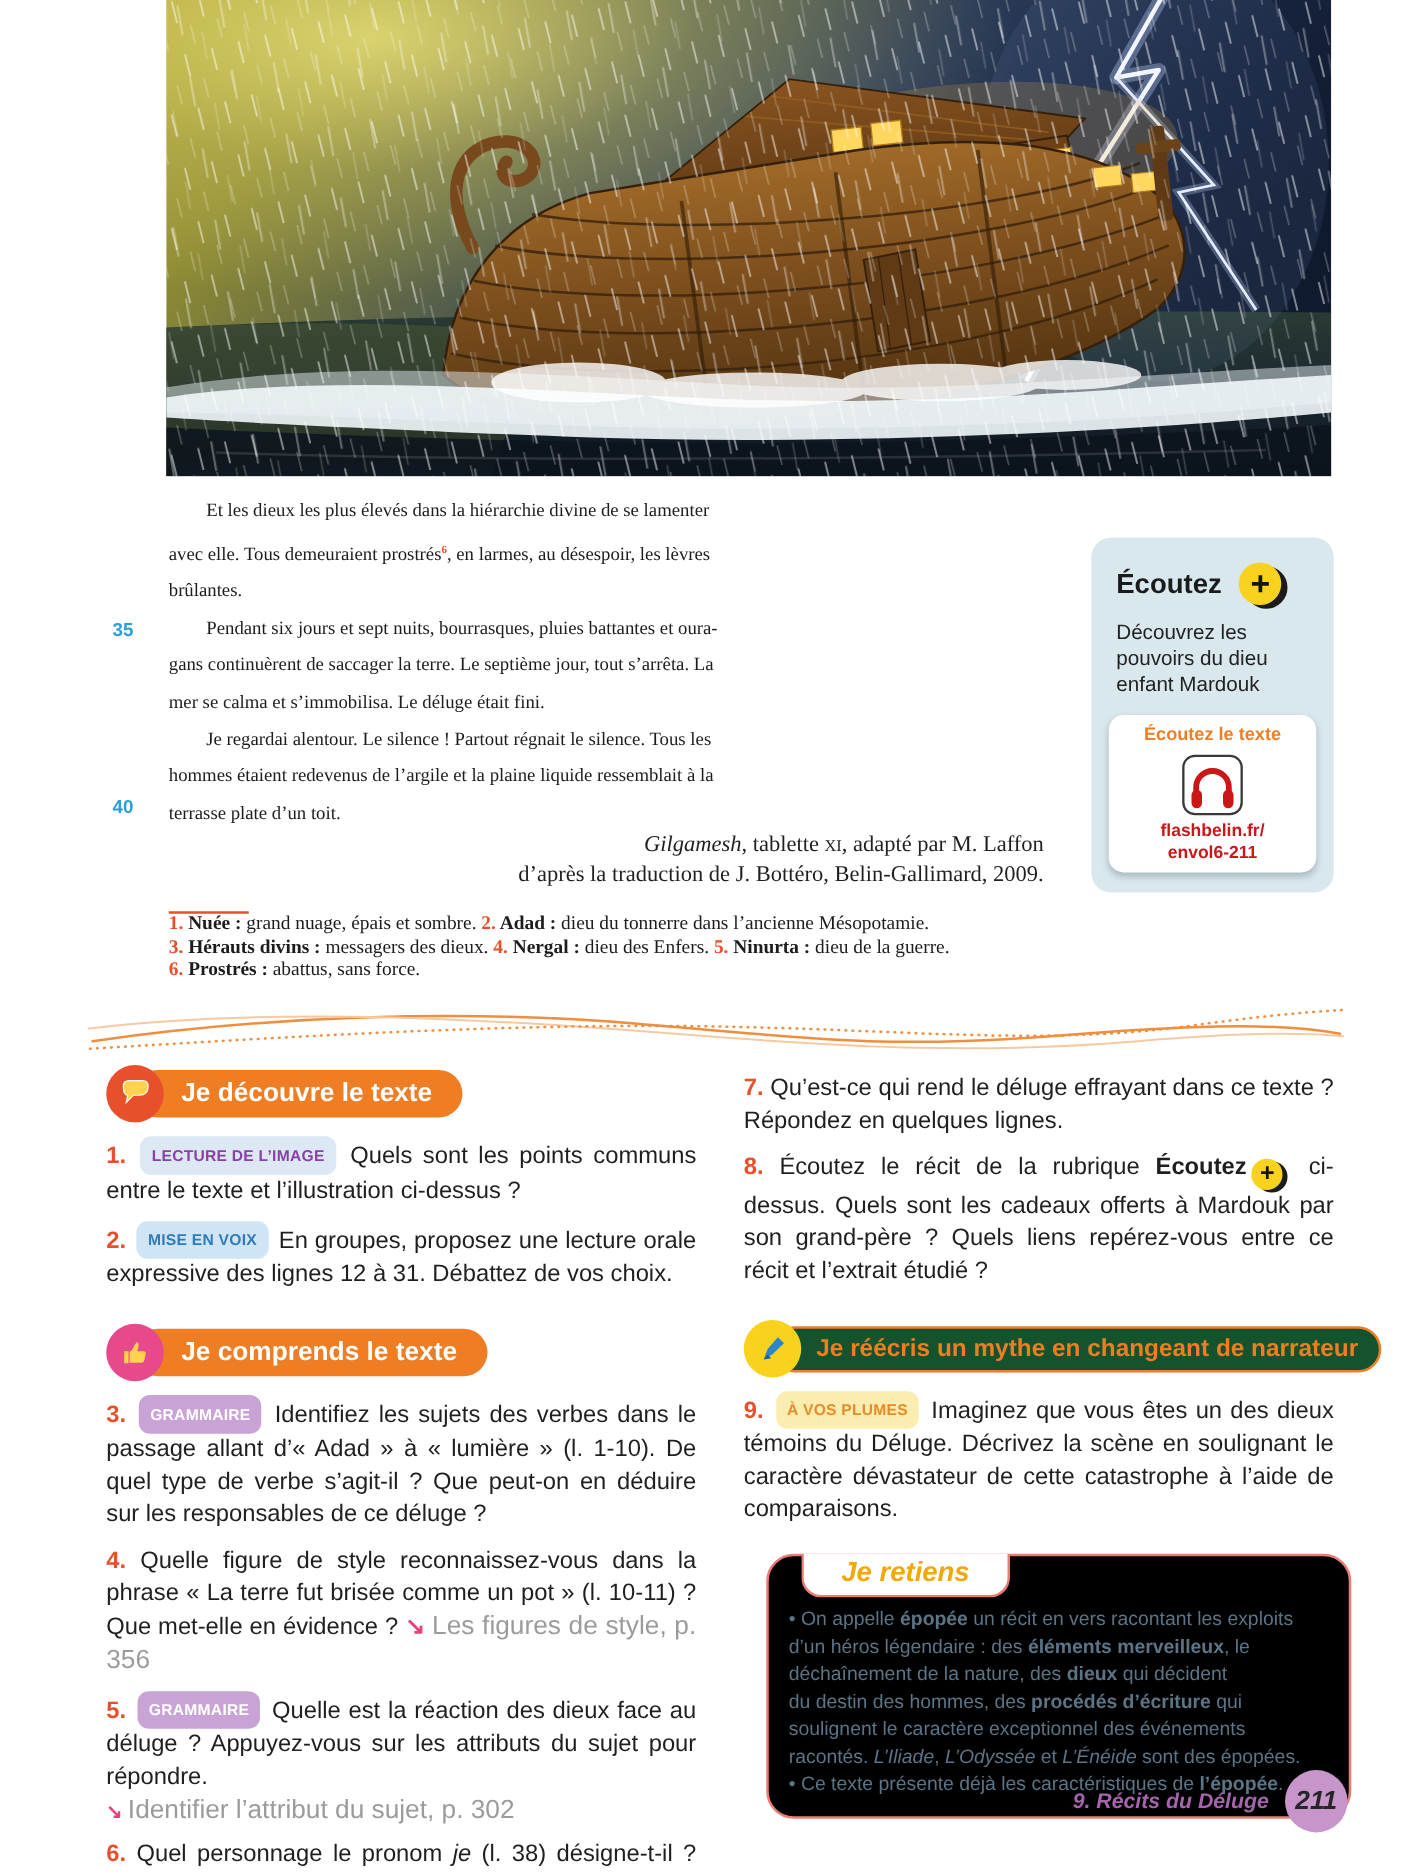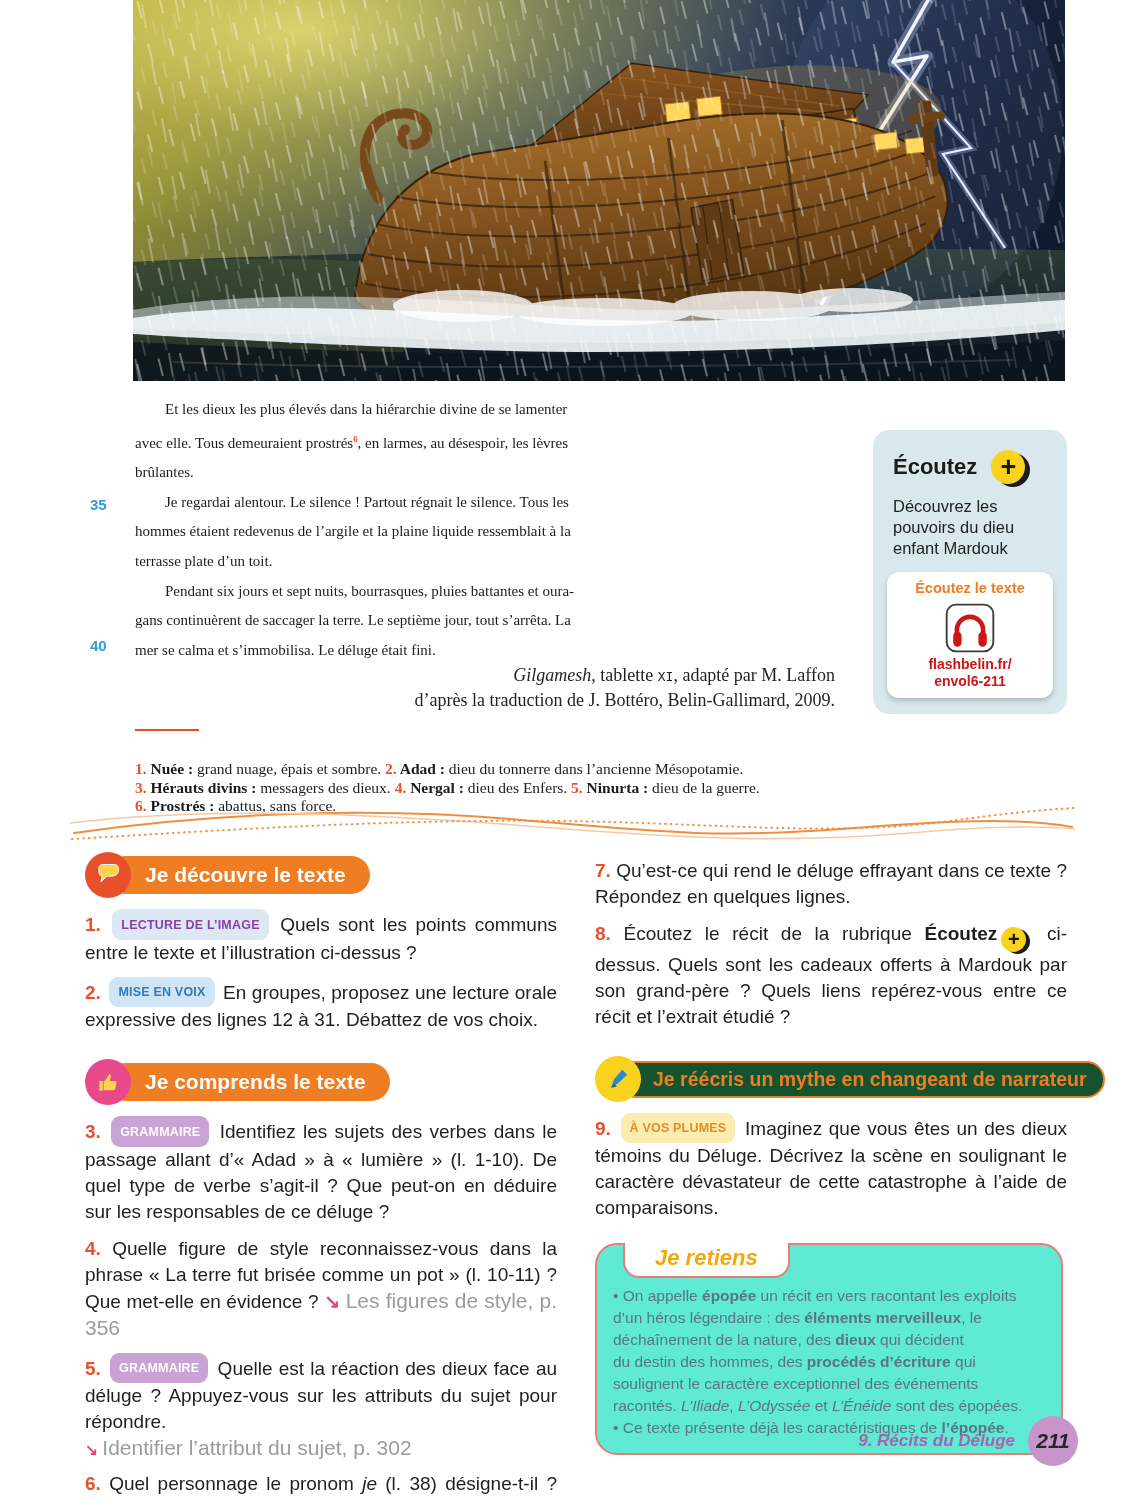--- a/index.html
+++ b/index.html
@@ -11,25 +11,25 @@
 
   
   .lnum{position:absolute;left:90px;width:34px;text-align:left;font-size:15px;font-weight:bold;
         color:var(--lineblue);}
   .story{position:absolute;left:135px;top:395px;width:700px;
          font-family:"Liberation Serif",serif;font-size:15px;line-height:29.6px;color:#1c1c1c;}
   .sp{margin:0;text-indent:30px;white-space:pre-line;}
   .sup{color:var(--num);font-size:0.58em;vertical-align:super;font-weight:bold;}
   .citation{position:absolute;left:135px;top:664px;width:700px;text-align:right;
             font-family:"Liberation Serif",serif;font-size:18px;line-height:23.5px;white-space:pre-line;}
-  .i{font-style:italic;} .b{font-weight:bold;} .sc{font-variant:small-caps;font-family:Liberation Mono, monospace;}
+  .i{font-style:italic;} .b{font-weight:bold;} .sc{font-variant:small-caps;}
 
   
   .fn-rule{position:absolute;left:135px;top:729px;width:64px;border-top:2.5px solid var(--num);}
-  .footnotes{position:absolute;left:135px;top:760px;width:840px;
+  .footnotes{position:absolute;left:135px;top:730px;width:840px;
              font-family:"Liberation Serif",serif;font-size:15.5px;line-height:18.5px;color:#1c1c1c;}
   .fn-num{color:var(--num);font-weight:bold;}
   .fn-term{font-weight:bold;}
 
   
   .divider{position:absolute;left:70px;top:793px;width:1010px;height:58px;}
 
   
   .col{position:absolute;width:472px;}
   .col-left{left:85px;top:852px;}
@@ -74,21 +74,21 @@
   .ecz-title{font-weight:bold;font-size:22px;color:#1b1b1b;}
   .ecz-desc{margin:12px 0 0;padding-left:6px;font-size:16.5px;line-height:21px;color:#222;}
   .ecz-card{margin-top:13px;background:#fff;border-radius:12px;text-align:center;padding:8px 6px 9px;
             box-shadow:0 3px 5px rgba(40,60,70,.25);}
   .ecz-card-title{color:var(--accent);font-weight:bold;font-size:14.5px;}
   .ecz-phones{width:56px;height:56px;margin:4px auto 0;display:block;}
   .ecz-url{color:var(--brand_red);font-weight:bold;font-size:14px;line-height:16.5px;white-space:pre-line;}
 
   
   .retiens{position:relative;margin-top:22px;border:2px solid var(--retiens_border);border-radius:22px;
-           background:#5eead4;padding:40px 16px 14px;box-sizing:border-box;width:468px;}
+           background:#000000;padding:40px 16px 14px;box-sizing:border-box;width:468px;margin-left:18px;}
   .retiens-tab{position:absolute;top:-2px;left:26px;background:#fff;border:2px solid var(--retiens_border);
                border-top:none;border-radius:0 0 16px 16px;padding:2px 30px 5px;
                color:var(--retiens_title);font-weight:bold;font-style:italic;font-size:22px;}
   .retiens-body{font-size:15.5px;line-height:22px;color:var(--retiens_text);white-space:pre-line;}
 
   
   .footer-chapter{position:absolute;left:760px;top:1431px;width:255px;text-align:right;
                   color:var(--footer_purple);font-weight:bold;font-size:17px;font-style:italic;}
   .footer-page{position:absolute;left:1028px;top:1416px;width:50px;height:50px;border-radius:50%;
                background:var(--footer_circle);display:flex;align-items:center;justify-content:center;
@@ -203,26 +203,26 @@
     <rect width="932" height="381" fill="url(#rain2)"></rect>
   </svg>
 
   <div class="lnum" style="top:496px">35</div>
   <div class="lnum" style="top:637px">40</div>
 
   <div class="story">
     <p class="sp"><span>Et les dieux les plus élevés dans la hiérarchie divine de se lamenter
 avec elle. Tous demeuraient prostrés</span><span class="sup">6</span><span>, en larmes, au désespoir, les lèvres
 brûlantes.</span></p>
+    <p class="sp">Pendant six jours et sept nuits, bourrasques, pluies battantes et oura-
+gans continuèrent de saccager la terre. Le septième jour, tout s’arrêta. La
+mer se calma et s’immobilisa. Le déluge était fini.</p>
     <p class="sp">Je regardai alentour. Le silence ! Partout régnait le silence. Tous les
 hommes étaient redevenus de l’argile et la plaine liquide ressemblait à la
 terrasse plate d’un toit.</p>
-    <p class="sp">Pendant six jours et sept nuits, bourrasques, pluies battantes et oura-
-gans continuèrent de saccager la terre. Le septième jour, tout s’arrêta. La
-mer se calma et s’immobilisa. Le déluge était fini.</p>
   </div>
 
   <div class="citation"><span class="i">Gilgamesh</span><span>, tablette </span><span class="sc">xi</span><span>, adapté par M. Laffon
 d’après la traduction de J. Bottéro, Belin-Gallimard, 2009.</span></div>
 
   <div class="fn-rule"></div>
   <div class="footnotes">
     <div class="fn-line"><span class="fn-num">1. </span><span class="fn-term">Nuée : </span><span>grand nuage, épais et sombre. </span><span class="fn-num">2. </span><span class="fn-term">Adad : </span><span>dieu du tonnerre dans l’ancienne Mésopotamie.</span></div>
     <div class="fn-line"><span class="fn-num">3. </span><span class="fn-term">Hérauts divins : </span><span>messagers des dieux. </span><span class="fn-num">4. </span><span class="fn-term">Nergal : </span><span>dieu des Enfers. </span><span class="fn-num">5. </span><span class="fn-term">Ninurta : </span><span>dieu de la guerre.</span></div>
     <div class="fn-line"><span class="fn-num">6. </span><span class="fn-term">Prostrés : </span><span>abattus, sans force.</span></div>

